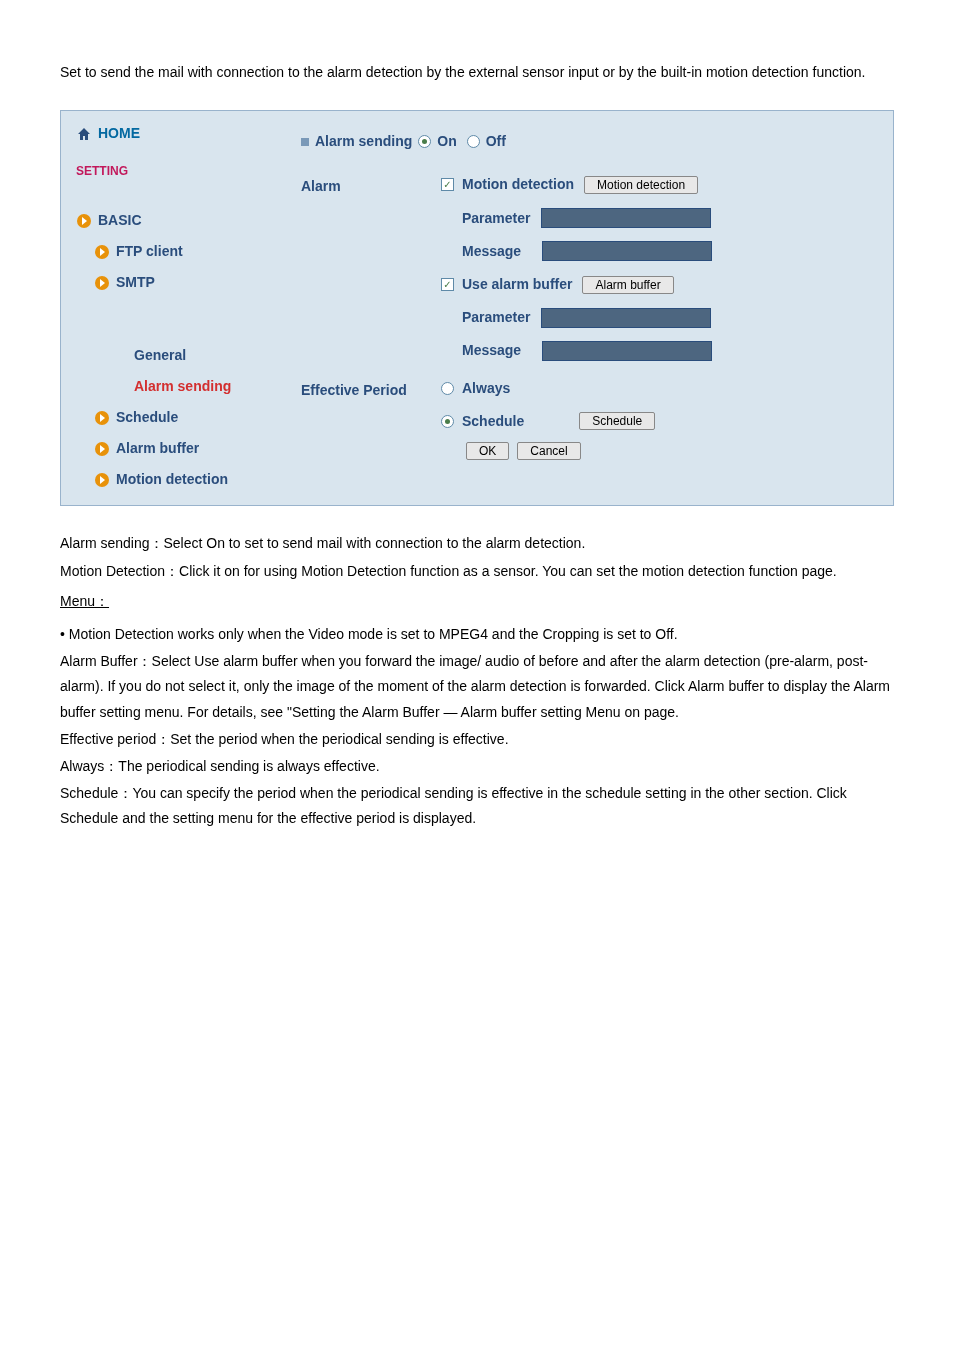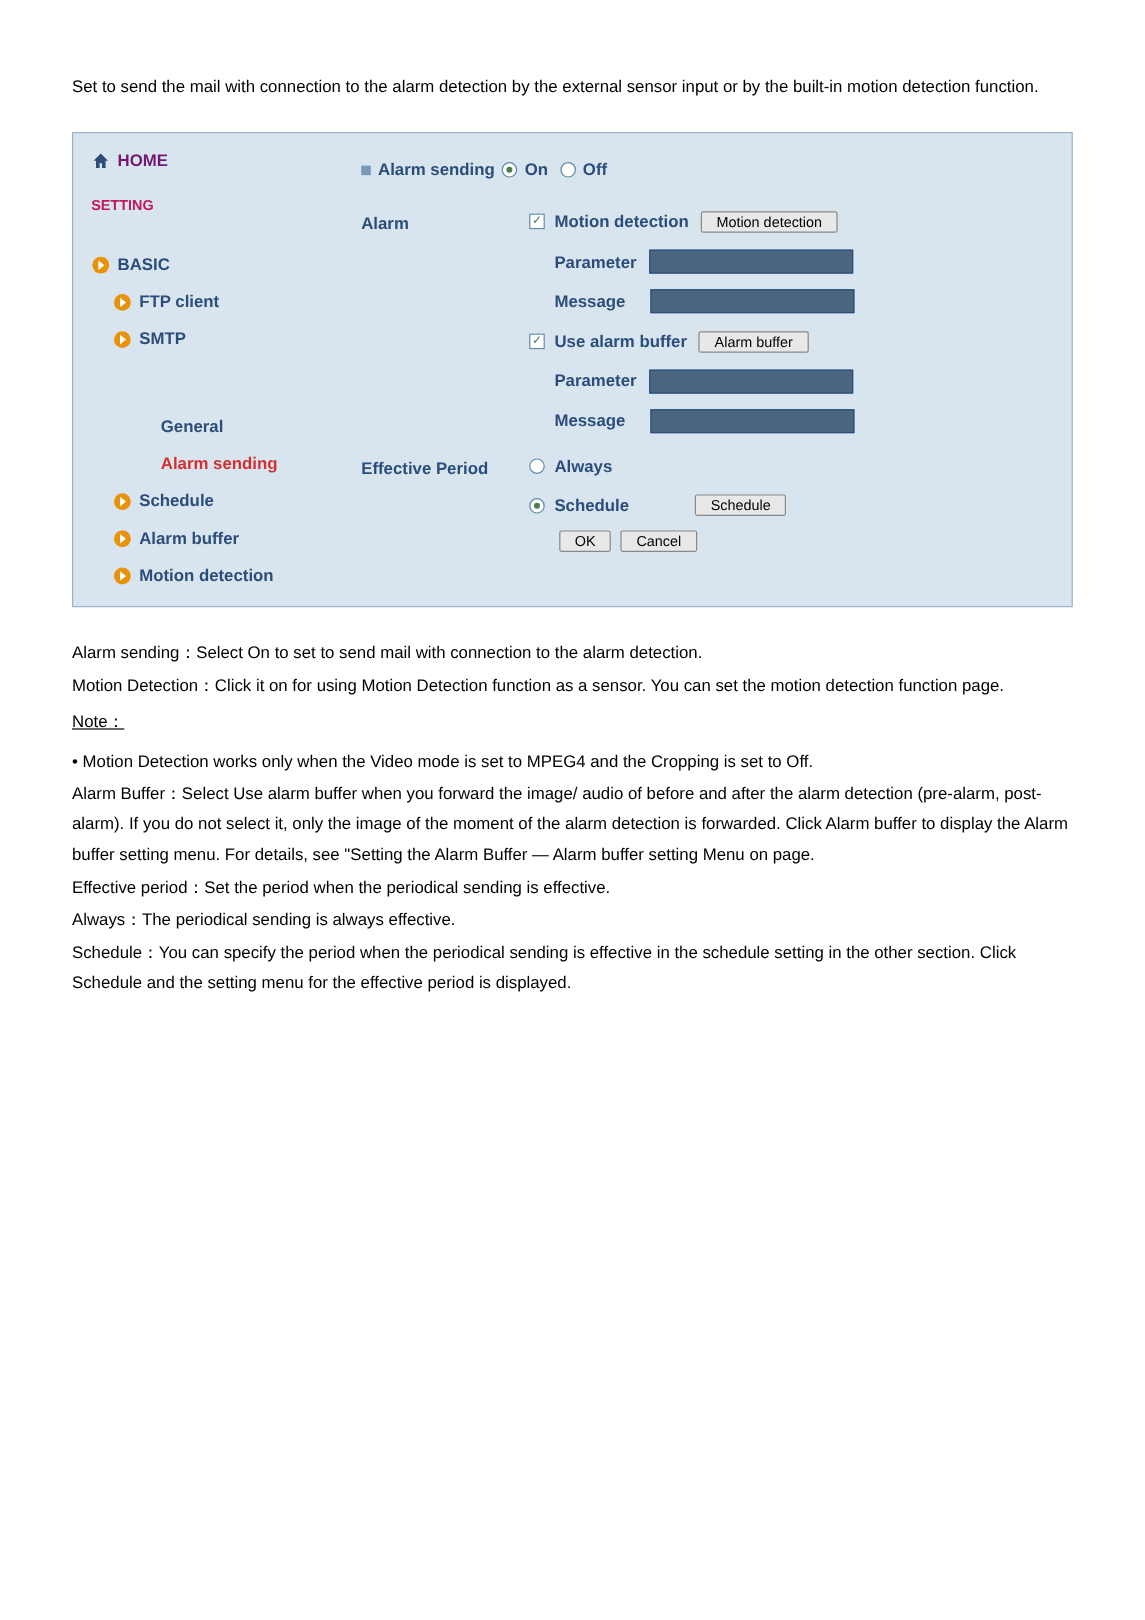--- a/index.html
+++ b/index.html
@@ -26,21 +26,21 @@
       min-height: 380px;
     }
     .sidebar {
       width: 220px;
       padding: 10px 15px;
     }
     .home-link {
       display: flex;
       align-items: center;
       font-weight: bold;
-      color: #701a75;
+      color: #0369a1;
       margin-bottom: 15px;
       cursor: pointer;
     }
     .home-link svg {
       margin-right: 6px;
     }
     .setting-label {
       color: #c2185b;
       font-weight: bold;
       font-size: 12px;
@@ -332,18 +332,18 @@
           <button class="btn">Cancel</button>
         </div>
       </div>
     </div>
 
   </div>
 </div>
 
 <p class="desc-text">Alarm sending：Select On to set to send mail with connection to the alarm detection.</p>
 <p class="desc-text">Motion Detection：Click it on for using Motion Detection function as a sensor. You can set the motion detection function page.</p>
-<p class="note-underline">Note：</p>
+<p class="note-underline">Menu：</p>
 <p class="desc-text">• Motion Detection works only when the Video mode is set to MPEG4 and the Cropping is set to Off.</p>
 <p class="desc-text">Alarm Buffer：Select Use alarm buffer when you forward the image/ audio of before and after the alarm detection (pre-alarm, post-alarm). If you do not select it, only the image of the moment of the alarm detection is forwarded. Click Alarm buffer to display the Alarm buffer setting menu. For details, see "Setting the Alarm Buffer — Alarm buffer setting Menu on page.</p>
 <p class="desc-text">Effective period：Set the period when the periodical sending is effective.</p>
 <p class="desc-text">Always：The periodical sending is always effective.</p>
 <p class="desc-text">Schedule：You can specify the period when the periodical sending is effective in the schedule setting in the other section. Click Schedule and the setting menu for the effective period is displayed.</p>
 
 </body></html>

